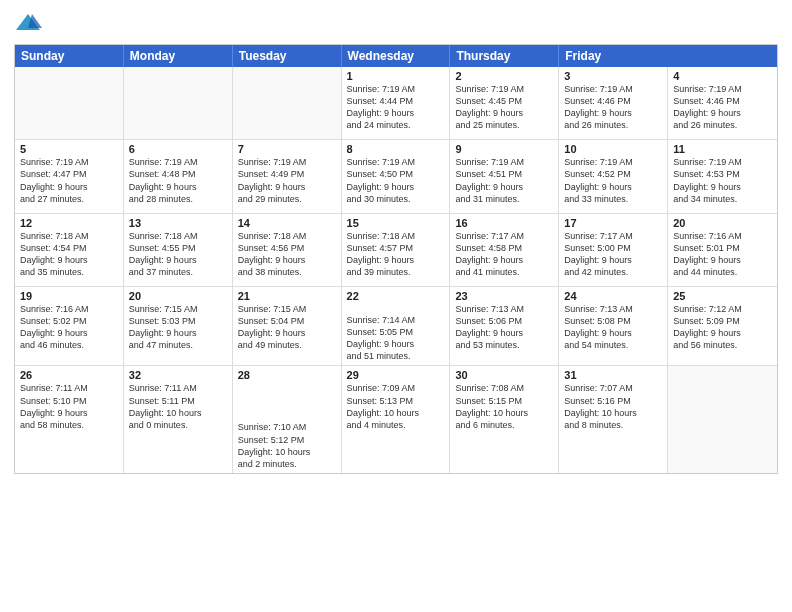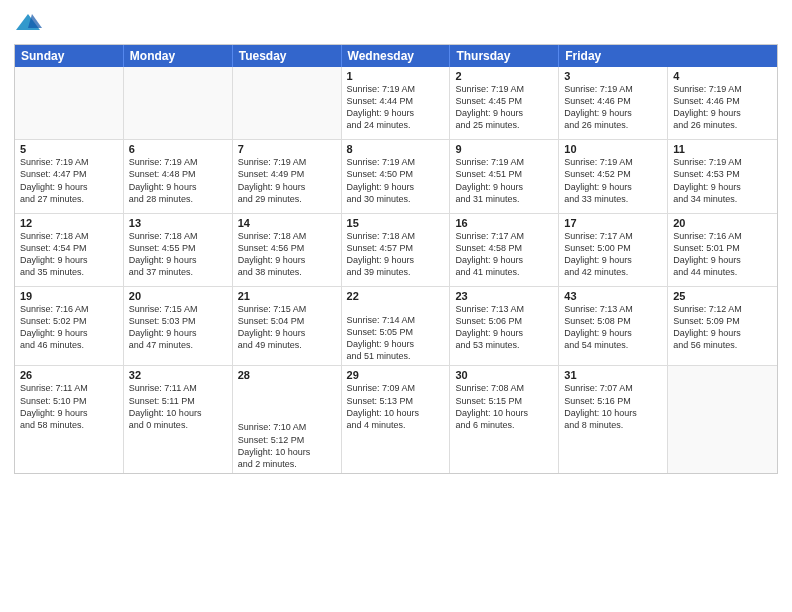--- a/index.html
+++ b/index.html
@@ -312,21 +312,21 @@
 and 51 minutes.</div>
           </div>
           <div class="cal-cell">
             <div class="day-num">23</div>
             <div class="day-info" style="white-space: pre-line;">Sunrise: 7:13 AM
 Sunset: 5:06 PM
 Daylight: 9 hours
 and 53 minutes.</div>
           </div>
           <div class="cal-cell">
-            <div class="day-num">43</div>
+            <div class="day-num">24</div>
             <div class="day-info" style="white-space: pre-line;">Sunrise: 7:13 AM
 Sunset: 5:08 PM
 Daylight: 9 hours
 and 54 minutes.</div>
           </div>
           <div class="cal-cell">
             <div class="day-num">25</div>
             <div class="day-info" style="white-space: pre-line;">Sunrise: 7:12 AM
 Sunset: 5:09 PM
 Daylight: 9 hours

